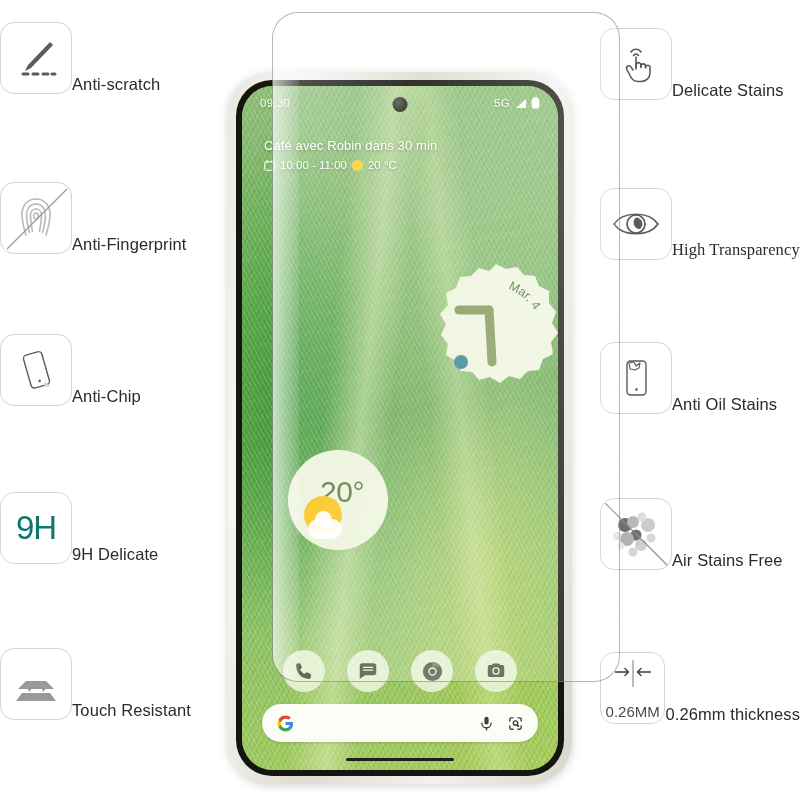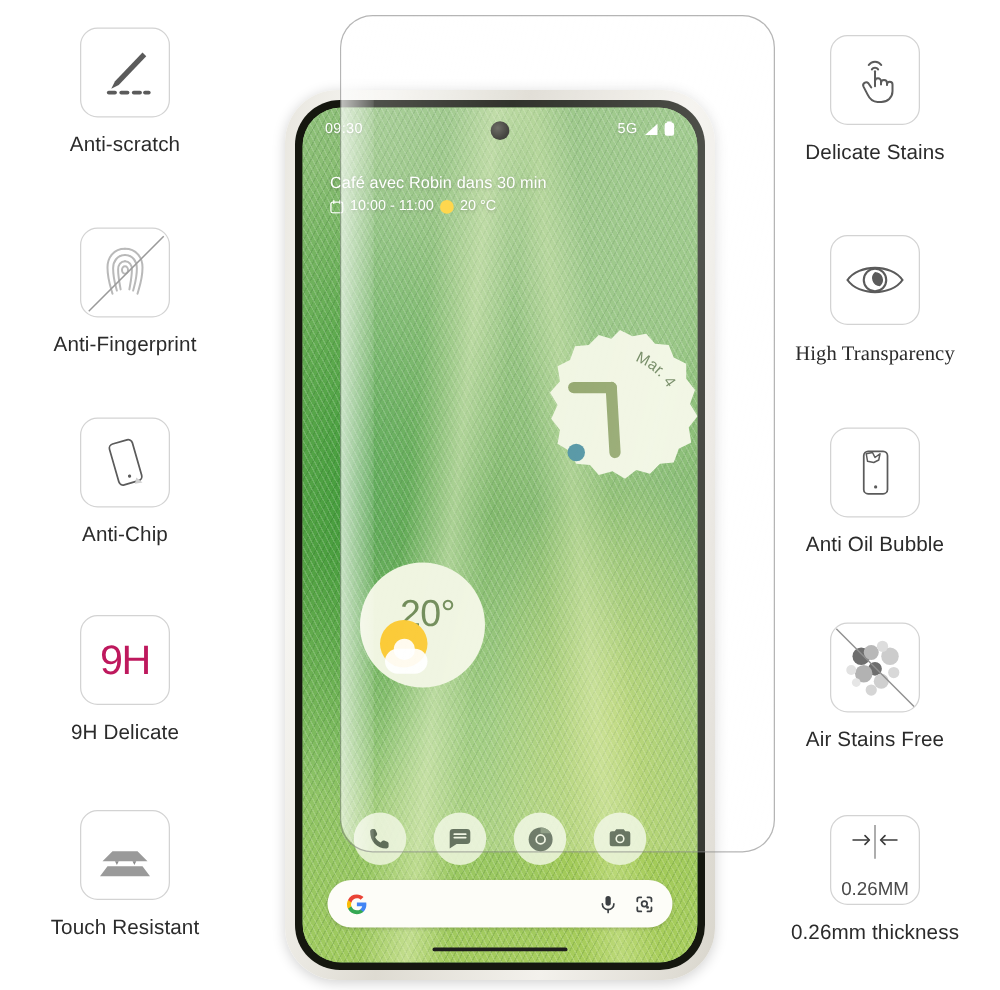--- a/index.html
+++ b/index.html
@@ -12,21 +12,21 @@
   .stage { position: relative; width: 800px; height: 792px; background: #fff; }
 
   
   .feat-col { position: absolute; top: 0; width: 200px; height: 792px; }
   .feat-col.left  { left: 0; }
   .feat-col.right { right: 0; }
 
   .feature {
     position: absolute;
     width: 200px;
-    display: flex; flex-direction: column; align-items: center;
+    display: flex; align-items: flex-end;
   }
   .feat-col.left  .feature { left: 0; }
   .feat-col.right .feature { left: 0; }
 
   .feat-box {
     width: 72px; height: 72px;
     border: 1px solid #d3d3d3;
     border-radius: 14px;
     background: #fff;
     display: flex; align-items: center; justify-content: center;
@@ -260,21 +260,21 @@
             <circle cx="24.5" cy="35.5" r="1.3" fill="#5b5b5b"></circle>
           </g>
           <path d="M33 36 l5 4 -6 1 z" fill="#cfcfcf"></path>
         </svg>
       </div>
       <div class="feat-label">Anti-Chip</div>
     </div>
 
     <div class="feature" style="top:492px;">
       <div class="feat-box">
-        <span style="font-size:33px;color:#be185d;letter-spacing:-1px;">9H</span>
+        <span style="font-size:33px;color:#0f766e;letter-spacing:-1px;">9H</span>
       </div>
       <div class="feat-label">9H Delicate</div>
     </div>
 
     <div class="feature" style="top:648px;">
       <div class="feat-box">
         <svg width="50" height="44" viewBox="0 0 50 44">
           <path d="M15 19 L35 19 L43 27 L7 27 Z" fill="#9a9a9a"></path>
           <path d="M11 31 L39 31 L45 39 L5 39 Z" fill="#9a9a9a"></path>
           <path d="M17 27 l3 0 -1.5 3 z" fill="#8a8a8a"></path>
@@ -315,21 +315,21 @@
     </div>
 
     <div class="feature" style="top:342px;">
       <div class="feat-box">
         <svg width="48" height="48" viewBox="0 0 48 48">
           <rect x="15" y="7" width="19" height="34" rx="3.5" fill="#fff" stroke="#5b5b5b" stroke-width="1.4"></rect>
           <path d="M17 9 L22 8 L24 12 L28 9 L27 14 L23 16 L18 15 Z" fill="#fff" stroke="#5b5b5b" stroke-width="1.2" stroke-linejoin="round"></path>
           <circle cx="24.5" cy="35.5" r="1.3" fill="#5b5b5b"></circle>
         </svg>
       </div>
-      <div class="feat-label">Anti Oil Bubble</div>
+      <div class="feat-label">Anti Oil Stains</div>
     </div>
 
     <div class="feature" style="top:498px;">
       <div class="feat-box">
         <svg width="62" height="52" viewBox="0 0 62 52">
           <circle cx="20" cy="17" r="7" fill="#6e6e6e"></circle>
           <circle cx="31" cy="27" r="5.5" fill="#6e6e6e"></circle>
           <circle cx="28" cy="14" r="6" fill="#b8b8b8"></circle>
           <circle cx="43" cy="17" r="7" fill="#cccccc"></circle>
           <circle cx="37" cy="9" r="4.5" fill="#dddddd"></circle>

